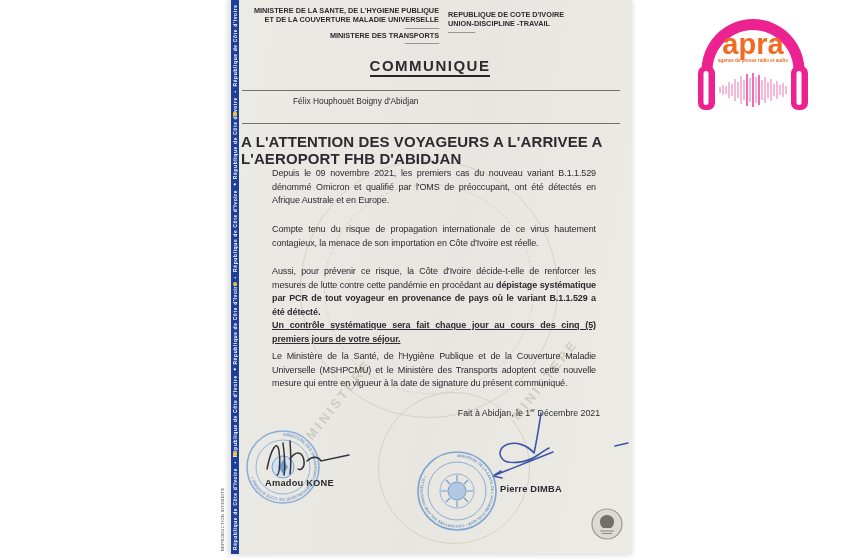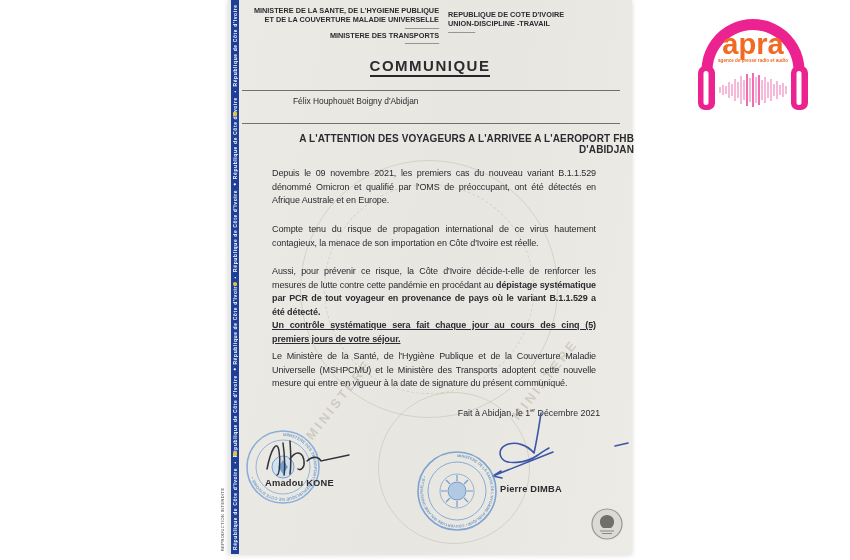--- a/index.html
+++ b/index.html
@@ -31,22 +31,22 @@
   .title-wrap span{display:inline-block;font-size:15px;font-weight:bold;letter-spacing:1.5px;
                    border-bottom:2px solid #26262a;padding-bottom:1px;}
 
   .hline{position:absolute;left:14px;width:378px;height:1px;background:#70706c;}
   .line-a{top:90px;} .line-b{top:123px;}
 
   .objet{position:absolute;left:24px;top:96px;font-size:8.4px;line-height:11px;}
   .objet .lbl{font-weight:bold;text-decoration:underline;}
   .objet .l2{margin-left:41px;}
 
-  .attention{position:absolute;left:26px;top:133px;width:380px;text-align:right;
-             font-size:10px;font-weight:bold;letter-spacing:.1px;}
+  .attention{position:absolute;left:13px;top:133px;width:380px;text-align:left;
+             font-size:15px;font-weight:bold;letter-spacing:.1px;}
 
   .para{position:absolute;left:44px;width:324px;font-size:9px;line-height:13.6px;
         text-align:justify;letter-spacing:-.1px;}
   .p1{top:167px;} .p2{top:223px;} .p3{top:265px;} .p4{top:319px;font-weight:bold;text-decoration:underline;} .p5{top:350px;}
   .para b{font-weight:bold;}
 
   .dateline{position:absolute;left:212px;top:407px;width:178px;text-align:center;font-size:8.8px;}
   .dateline sup{font-size:5.5px;}
 
   .sig-name{position:absolute;font-size:9.3px;font-weight:bold;letter-spacing:.2px;}
@@ -111,21 +111,21 @@
 
     <div class="objet">
       <div class="l2">Félix Houphouët Boigny d'Abidjan</div>
     </div>
 
     <div class="hline line-b"></div>
 
     <div class="attention">A L'ATTENTION DES VOYAGEURS A L'ARRIVEE A L'AEROPORT FHB D'ABIDJAN</div>
 
     <div class="para p1">Depuis le 09 novembre 2021, les premiers cas du nouveau variant B.1.1.529 dénommé Omicron et qualifié par l'OMS de préoccupant, ont été détectés en Afrique Australe et en Europe.</div>
-    <div class="para p2">Compte tenu du risque de propagation international de ce virus hautement contagieux, la menace de son importation en Côte d'Ivoire est réelle.</div>
+    <div class="para p2">Compte tenu du risque de propagation internationale de ce virus hautement contagieux, la menace de son importation en Côte d'Ivoire est réelle.</div>
     <div class="para p3">
       <span>Aussi, pour prévenir ce risque, la Côte d'Ivoire décide-t-elle de renforcer les mesures de lutte contre cette pandémie en procédant au </span><b>dépistage systématique par PCR de tout voyageur en provenance de pays où le variant B.1.1.529 a été détecté.</b>
     </div>
     <div class="para p4">Un contrôle systématique sera fait chaque jour au cours des cinq (5) premiers jours de votre séjour.</div>
     <div class="para p5">Le Ministère de la Santé, de l'Hygiène Publique et de la Couverture Maladie Universelle (MSHPCMU) et le Ministère des Transports adoptent cette nouvelle mesure qui entre en vigueur à la date de signature du présent communiqué.</div>
 
     <div class="dateline">
       <span>Fait à Abidjan, le 1</span><sup>er</sup><span> Décembre 2021</span>
     </div>
 

